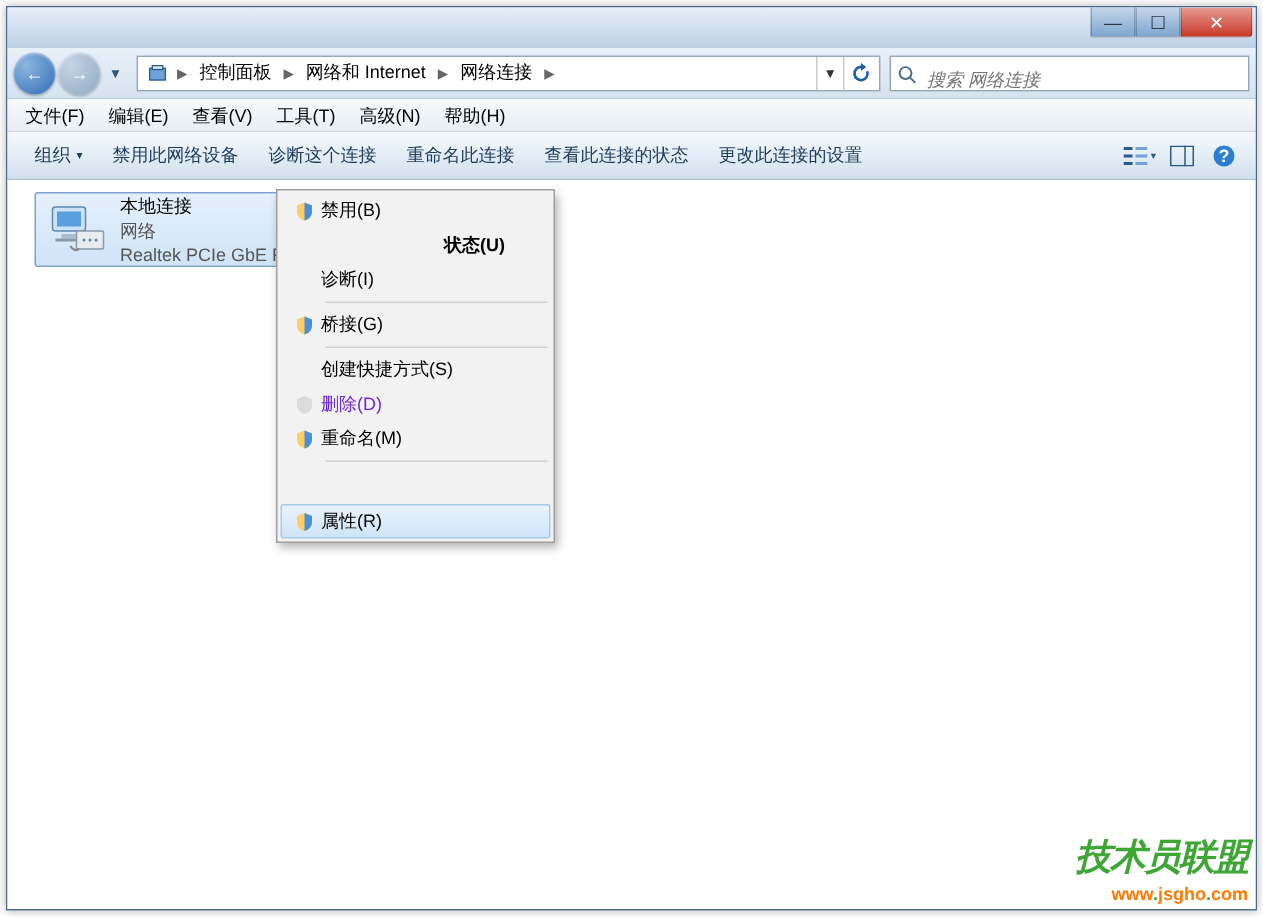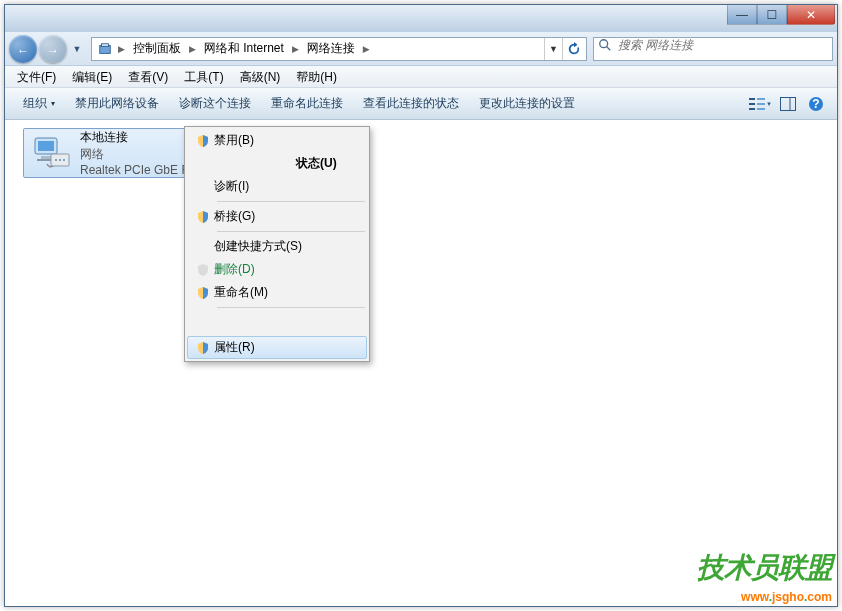--- a/index.html
+++ b/index.html
@@ -16,21 +16,21 @@
   .navbar { height: 34px; background: linear-gradient(to bottom, #e8f0f8 0%, #d6e3f0 100%); display: flex; align-items: center; padding: 0 4px; border-bottom: 1px solid #b8cee0; }
   .navbtn { width: 28px; height: 28px; border-radius: 50%; background: radial-gradient(circle at 30% 30%, #8db6e0, #2e6db3); display: flex; align-items: center; justify-content: center; color: #fff; font-size: 14px; margin-right: 2px; box-shadow: inset 0 1px 2px rgba(255,255,255,.5), 0 1px 2px rgba(0,0,0,.3); }
   .navbtn.fwd { background: radial-gradient(circle at 30% 30%, #c5d5e5, #8fa8c0); }
   .navdd { width: 16px; height: 20px; display: flex; align-items: center; justify-content: center; font-size: 9px; color: #34567a; margin-right: 6px; }
   .address { flex: 1; height: 24px; background: #fff; border: 1px solid #92a8bd; display: flex; align-items: center; padding: 0 2px; margin-right: 6px; }
   .addr-icon { width: 16px; height: 16px; display: inline-flex; align-items: center; justify-content: center; margin: 0 3px; }
   .addr-part { padding: 0 6px; height: 32px; display: flex; align-items: center; color: #000; }
   .addr-sep { color: #666; font-size: 9px; padding: 0 2px; }
   .addr-dd { margin-left: auto; width: 18px; text-align: center; color: #333; font-size: 9px; border-left: 1px solid #ccc; height: 22px; line-height: 22px; }
   .addr-refresh { width: 22px; height: 22px; border-left: 1px solid #ccc; display: flex; align-items: center; justify-content: center; color: #1a5fa8; }
-  .search { width: 240px; height: 24px; background: #fff; border: 1px solid #92a8bd; display: flex; align-items: flex-start; padding: 0 4px; }
+  .search { width: 240px; height: 24px; background: #fff; border: 1px solid #92a8bd; display: flex; align-items: flex-end; padding: 0 4px; }
   .search-icon { width: 16px; color: #4a6b8a; margin-right: 4px; }
   .search input { border: none; outline: none; flex: 1; color: #777; font-style: italic; }
   
   .menubar { height: 22px; background: linear-gradient(to bottom, #f7fafc, #e8eef4); border-bottom: 1px solid #d0dae4; display: flex; align-items: center; padding: 0 4px; }
   .menuitem { padding: 0 8px; height: 20px; line-height: 20px; color: #000; }
   
   .toolbar { height: 32px; background: linear-gradient(to bottom, #f5f9fc 0%, #e3edf5 50%, #d2e0ec 100%); border-bottom: 1px solid #b0c4d6; display: flex; align-items: center; padding: 0 8px; }
   .tool { padding: 0 10px; height: 28px; display: flex; align-items: center; color: #1d3b5a; }
   .tool.dd::after { content: "▾"; font-size: 8px; margin-left: 4px; color: #1d3b5a; }
   .tool-spacer { flex: 1; }
@@ -41,29 +41,29 @@
   .netitem { position: absolute; left: 18px; top: 8px; width: 252px; height: 50px; border: 1px solid #7da2ce; background: linear-gradient(to bottom, #e5f0fb 0%, #cfe4f8 100%); border-radius: 2px; display: flex; align-items: center; padding: 2px 6px; }
   .neticon { width: 44px; height: 44px; display: flex; align-items: center; justify-content: center; margin-right: 6px; }
   .netinfo { flex: 1; overflow: hidden; }
   .net-title { color: #000; white-space: nowrap; }
   .net-sub1 { color: #555; white-space: nowrap; }
   .net-sub2 { color: #555; white-space: nowrap; overflow: hidden; text-overflow: ellipsis; }
   
   .ctxmenu { position: absolute; left: 184px; top: 126px; width: 186px; background: #f2f2f2; border: 1px solid #a0a0a0; box-shadow: 2px 3px 6px rgba(0,0,0,.3); padding: 2px; }
   .ctxitem { height: 23px; display: flex; align-items: center; padding: 0 6px 0 4px; border: 1px solid transparent; border-radius: 2px; }
   .ctxitem.hover { background: linear-gradient(to bottom, #eaf3fc, #cfe4f8); border-color: #a5cbe8; margin-top: 28px; }
-  .ctxitem.disabled span { color: #15803d; }
+  .ctxitem.disabled span { color: #6d28d9; }
   .ctxitem.bold span { font-weight: bold; margin-left: 41px; }
   .ctxicon { width: 22px; display: flex; align-items: center; justify-content: center; }
   .ctxsep { height: 1px; background: #d0d0d0; margin: 3px 2px 3px 30px; }
   .ctxtext { flex: 1; }
   .shield { width: 14px; height: 14px; }
   
   .watermark { position: absolute; right: 10px; bottom: 6px; text-align: right; }
-  .wm1 { font-size: 28px; font-weight: bold; color: #3da635; font-style: italic; letter-spacing: -1px; }
+  .wm1 { font-size: 24px; font-weight: bold; color: #3da635; font-style: italic; letter-spacing: -1px; }
   .wm2 { font-size: 16px; font-weight: bold; color: #ff7a00; }
   .wm2 .dot { color: #3da635; }
 </style>
 </head>
 <body>
 
 <div class="window">
 
   <div class="titlebar">
     <div class="winbtns">

